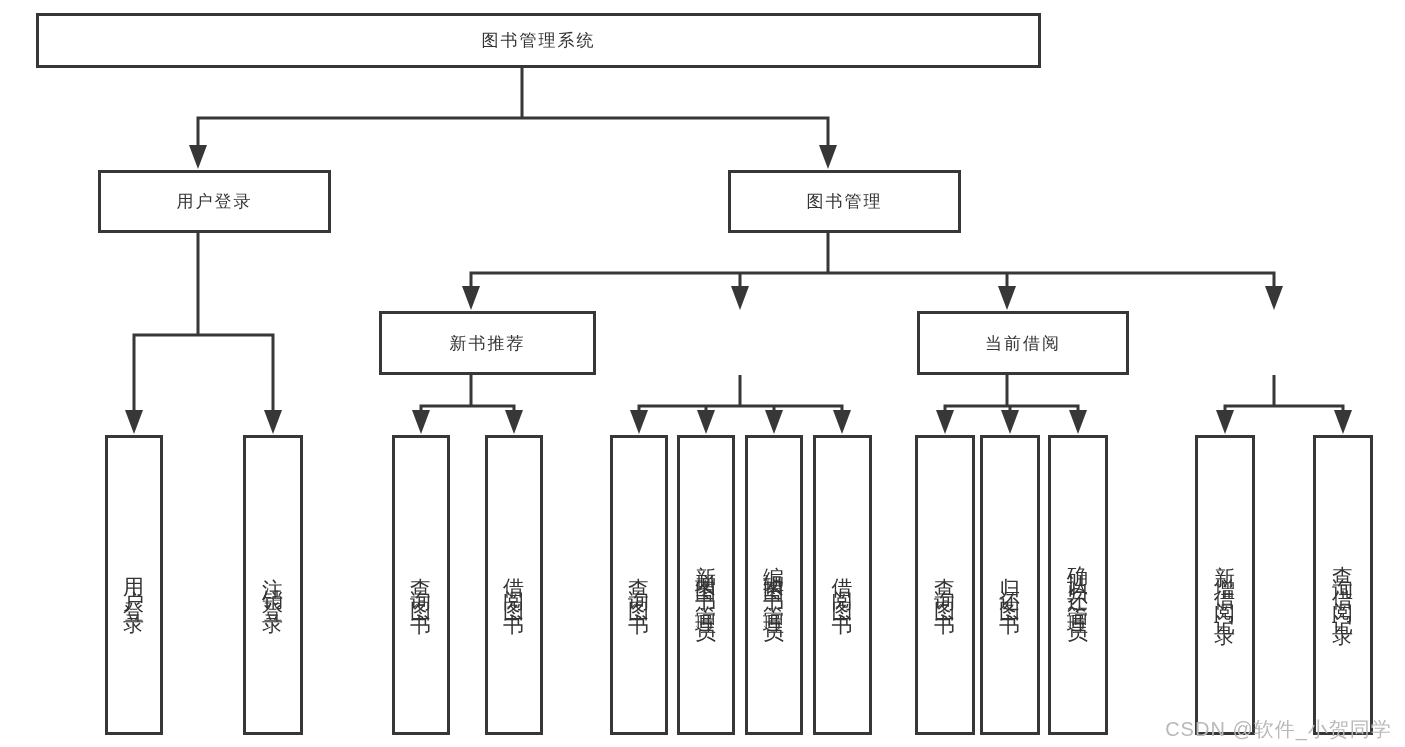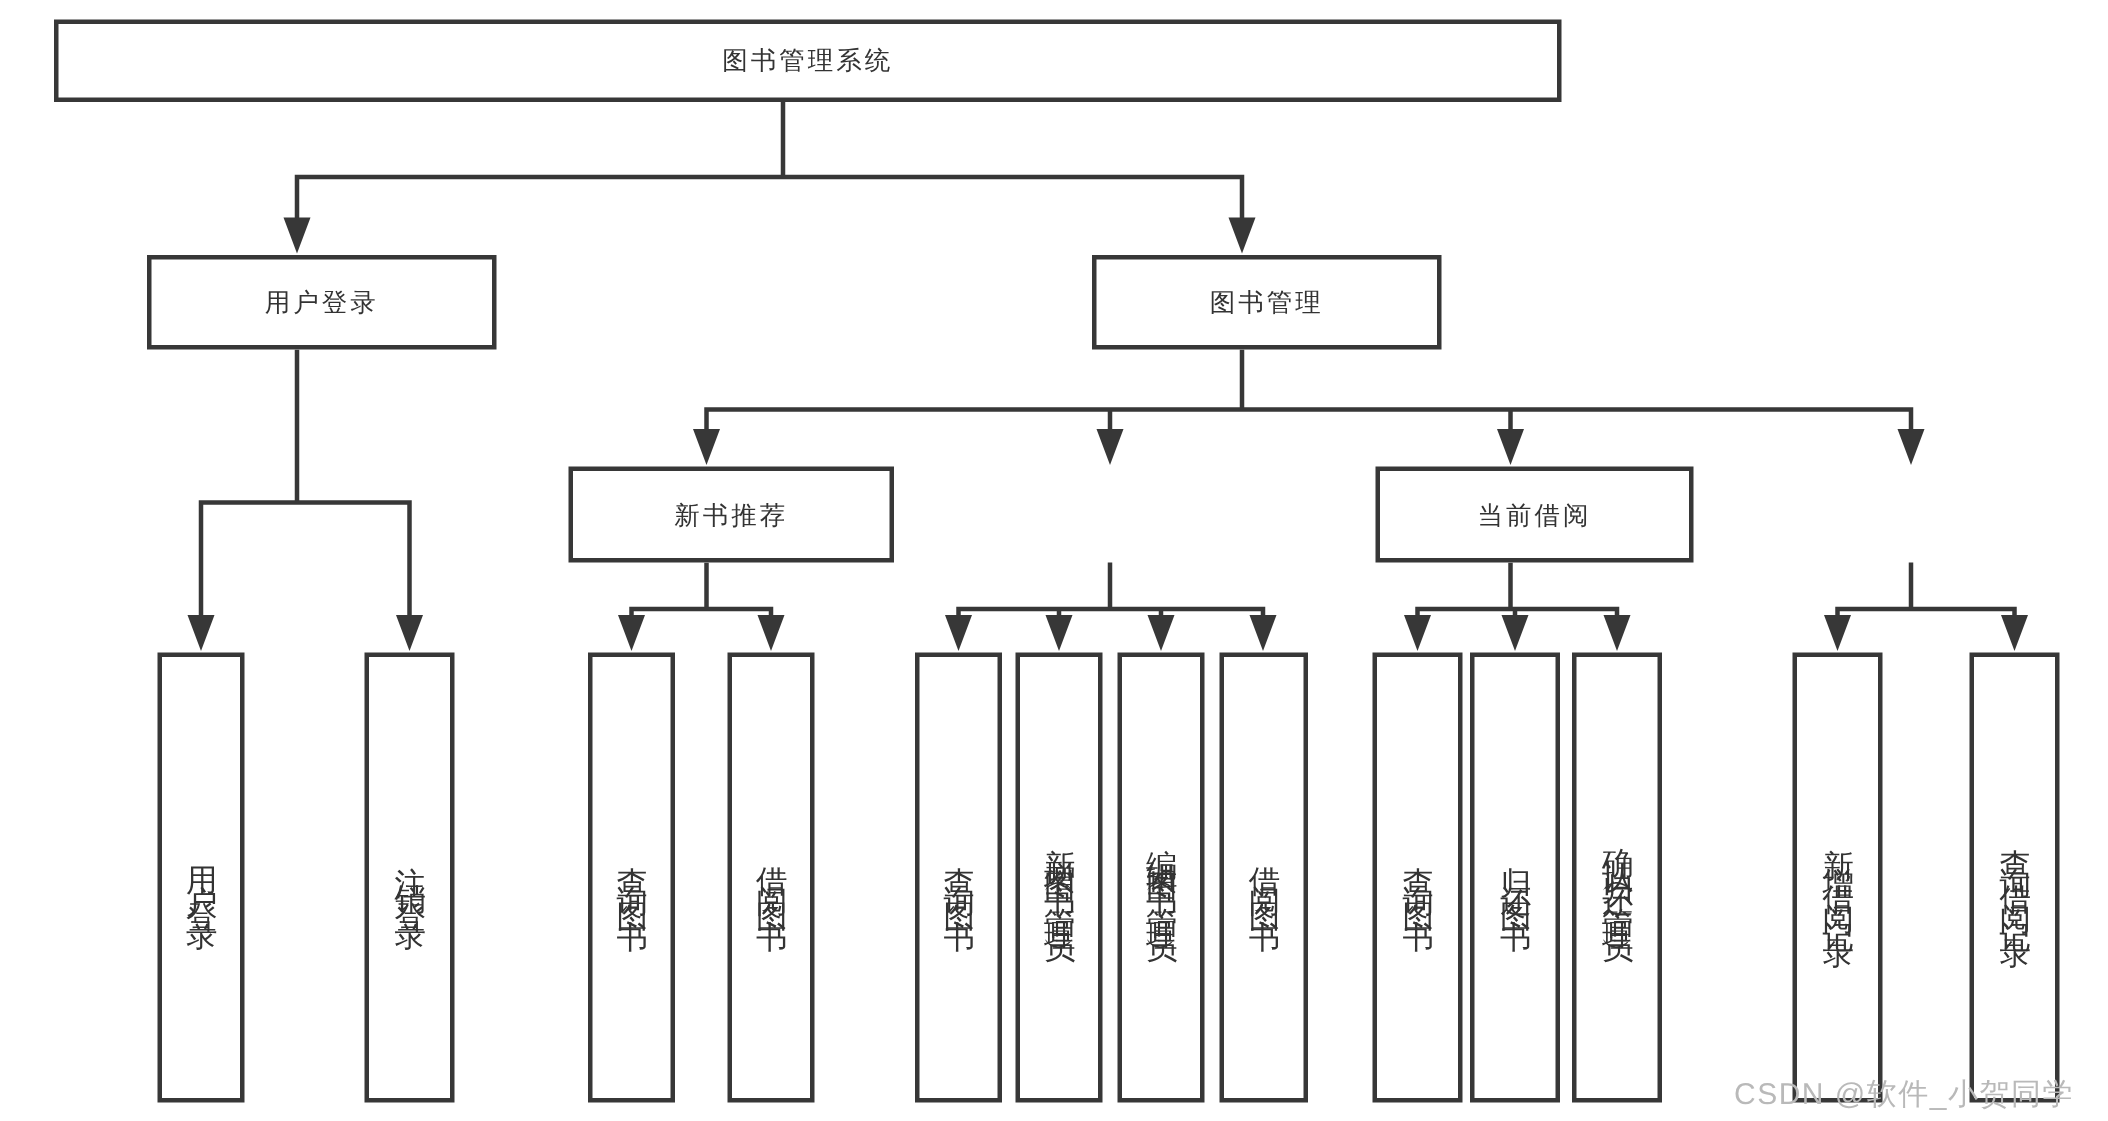--- a/index.html
+++ b/index.html
@@ -20,21 +20,21 @@
   .hbox { font-size:17px; letter-spacing:2px; white-space:nowrap;margin-left:16px; }
   .vtext {
     writing-mode:vertical-rl; text-orientation:mixed;
     font-size:21px; line-height:1; letter-spacing:12px;
     display:block;
   }
   .vtext.long { letter-spacing:8px; }
   .watermark {
     position:absolute; left:1156px; top:716px; width:245px;
     font-size:20px; letter-spacing:1px; white-space:nowrap;
-    color:var(--watermark,#b9b9b9); z-index:5; text-align:left;
+    color:var(--watermark,#b9b9b9); z-index:5; text-align:center;
   }
 </style>
 </head>
 <body>
 
 <div class="stage">
 
   <svg class="wires" viewBox="0 0 1405 747" xmlns="http://www.w3.org/2000/svg">
     <g stroke="#373737" stroke-width="3" fill="none">
 

